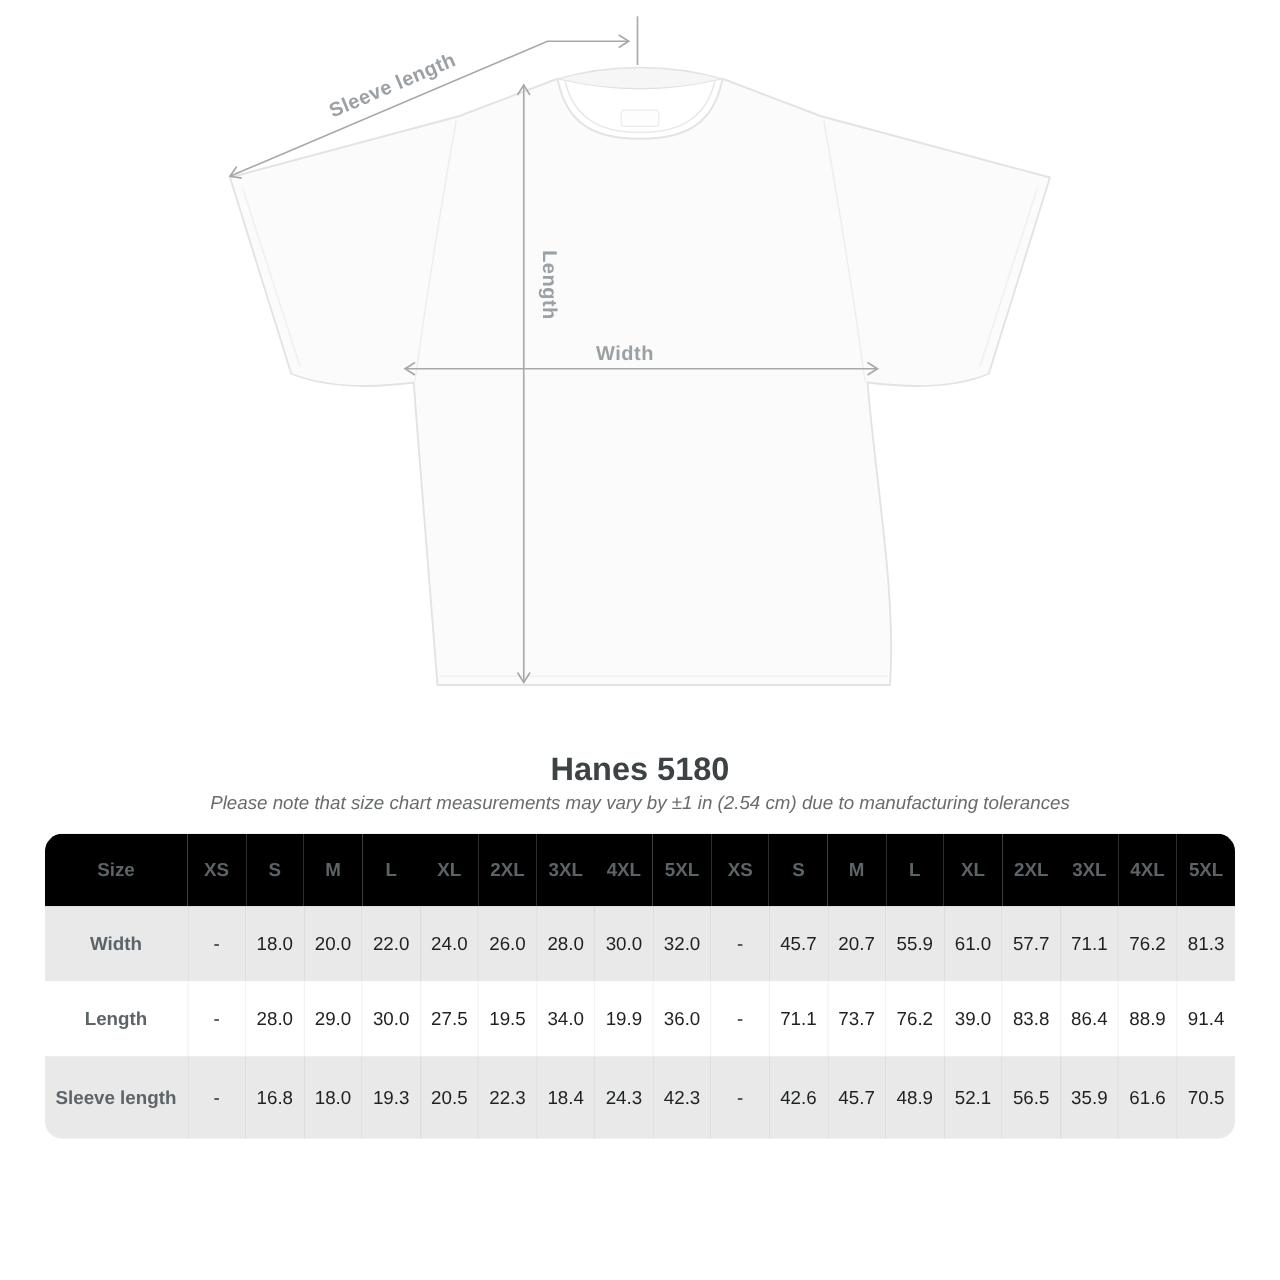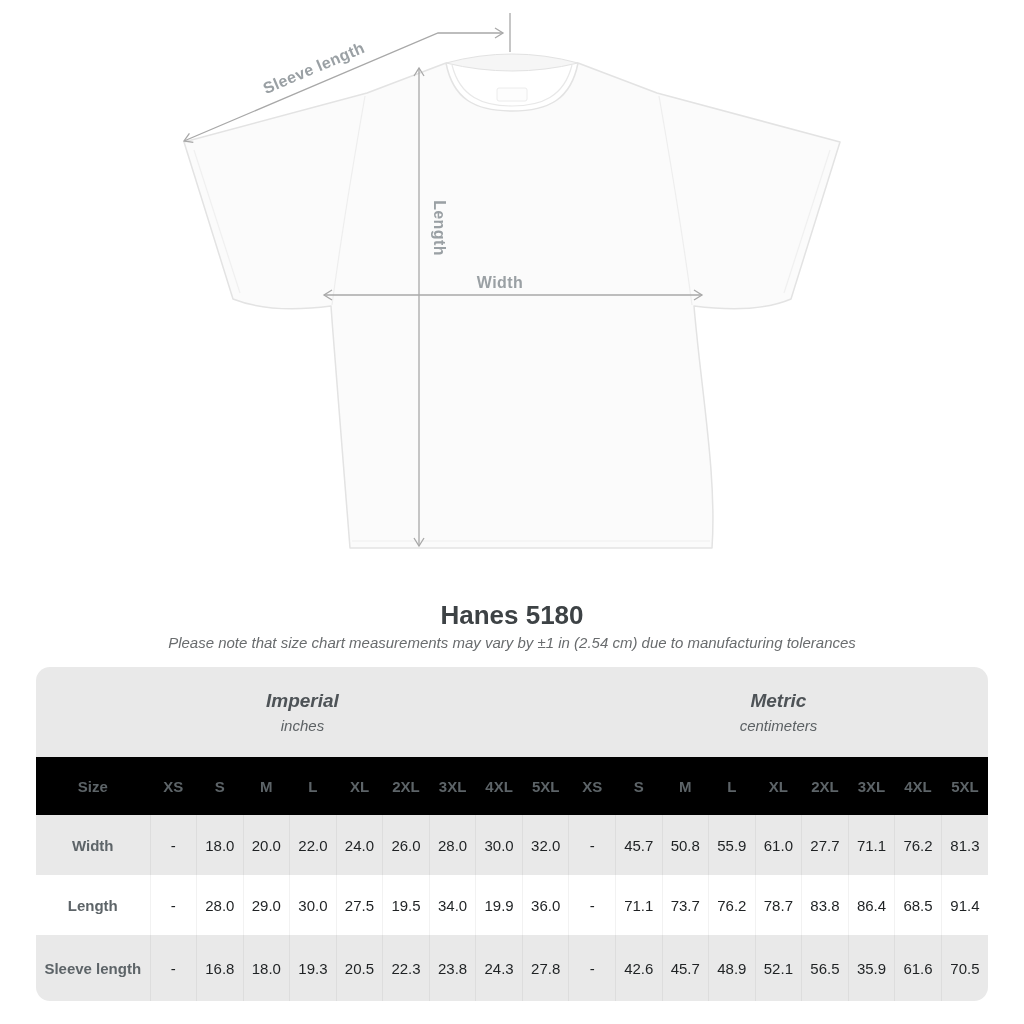--- a/index.html
+++ b/index.html
@@ -104,30 +104,20 @@
           <col>
           <col>
           <col>
           <col>
           <col>
           <col>
           <col>
           <col>
       </colgroup>
       <tbody>
-        <tr class="band">
-          <td colspan="10">
-            <div class="u-label">Imperial</div>
-            <div class="u-sub">inches</div>
-          </td>
-          <td colspan="9">
-            <div class="u-label">Metric</div>
-            <div class="u-sub">centimeters</div>
-          </td>
-        </tr>
 
         <tr class="sizes">
           <td class="lbl">Size</td>
           <td>XS</td>
           <td>S</td>
           <td>M</td>
           <td>L</td>
           <td>XL</td>
           <td>2XL</td>
           <td>3XL</td>
@@ -150,62 +140,62 @@
           <td>18.0</td>
           <td>20.0</td>
           <td>22.0</td>
           <td>24.0</td>
           <td>26.0</td>
           <td>28.0</td>
           <td>30.0</td>
           <td>32.0</td>
           <td>-</td>
           <td>45.7</td>
-          <td>50.8</td>
+          <td>20.7</td>
           <td>55.9</td>
           <td>61.0</td>
-          <td>27.7</td>
+          <td>57.7</td>
           <td>71.1</td>
           <td>76.2</td>
           <td>81.3</td>
         </tr>
 
         <tr class="r1">
           <td class="lbl">Length</td>
           <td>-</td>
           <td>28.0</td>
           <td>29.0</td>
           <td>30.0</td>
           <td>27.5</td>
           <td>19.5</td>
           <td>34.0</td>
           <td>19.9</td>
           <td>36.0</td>
           <td>-</td>
           <td>71.1</td>
           <td>73.7</td>
           <td>76.2</td>
-          <td>78.7</td>
+          <td>39.0</td>
           <td>83.8</td>
           <td>86.4</td>
-          <td>68.5</td>
+          <td>88.9</td>
           <td>91.4</td>
         </tr>
 
         <tr class="r2">
           <td class="lbl">Sleeve length</td>
           <td>-</td>
           <td>16.8</td>
           <td>18.0</td>
           <td>19.3</td>
           <td>20.5</td>
           <td>22.3</td>
-          <td>23.8</td>
+          <td>18.4</td>
           <td>24.3</td>
-          <td>27.8</td>
+          <td>42.3</td>
           <td>-</td>
           <td>42.6</td>
           <td>45.7</td>
           <td>48.9</td>
           <td>52.1</td>
           <td>56.5</td>
           <td>35.9</td>
           <td>61.6</td>
           <td>70.5</td>
         </tr>

